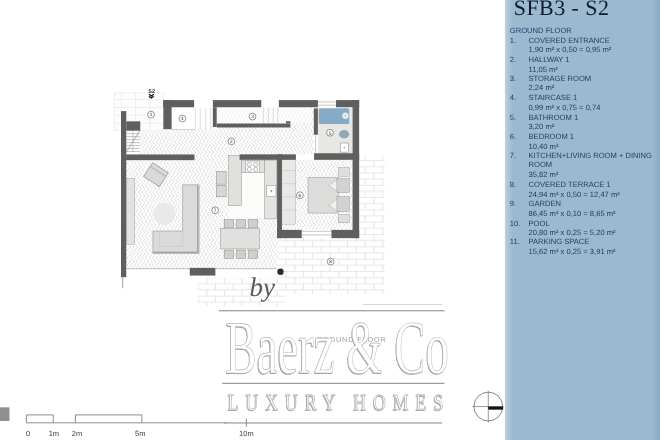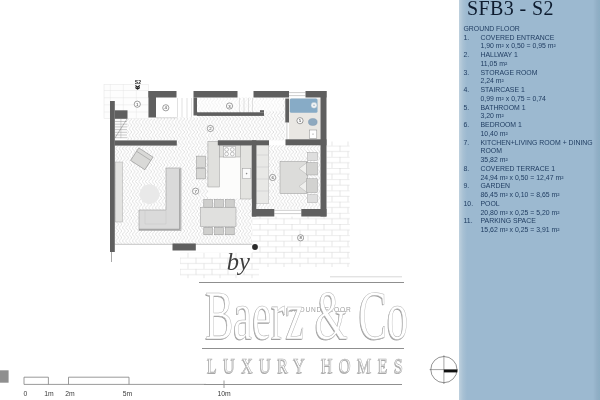--- a/index.html
+++ b/index.html
@@ -10,21 +10,21 @@
     background:linear-gradient(90deg,#bfd1de 0px,#a8c1d4 4px,#9cb9d0 8px,#9cb9d0 134px,#92afc6 138px,#8badc3 141.2px);}
   .title{position:absolute;left:467px;top:-2.6px;font-family:"Liberation Serif",serif;
     font-size:20px;color:#0d1b2e;letter-spacing:0.4px;white-space:nowrap;}
   .list{position:absolute;left:463.5px;top:24.9px;width:136px;font-size:6.9px;
     color:#1d3a5f;line-height:8.75px;}
   .list .row{position:relative;white-space:nowrap;}
   .list .num{position:absolute;left:0;top:0;}
   .list .ind{margin-left:17px;display:block;}
   .wm{position:absolute;color:#ffffff;font-family:"Liberation Serif",serif;filter:grayscale(1);}
   .rule{position:absolute;height:1px;background:#8f8f8f;}
-  #by{left:226.8px;top:247.5px;font-size:24.5px;font-style:italic;color:#0c4a6e;
+  #by{left:226.8px;top:247.5px;font-size:24.5px;font-style:italic;color:#c2410c;
       text-shadow:0.7px 0.7px 0 #ffffff;}
   #baerz{left:204.9px;top:276.6px;font-size:69px;white-space:nowrap;
      -webkit-text-stroke:0.6px #b6b6b6;
      text-shadow:-1.2px 1.2px 0.3px #9d9d9d;
      transform:scaleX(0.616);transform-origin:0 0;}
   #luxury{left:207px;top:354.2px;font-size:21px;letter-spacing:8.2px;white-space:nowrap;
      -webkit-text-stroke:0.6px #ababab;
      text-shadow:-1px 1px 0.5px #a8a8a8;
      transform:scaleX(0.77);transform-origin:0 0;}
   #gf{position:absolute;left:288px;top:306px;font-size:6.6px;color:#a0a0a0;filter:grayscale(1);

